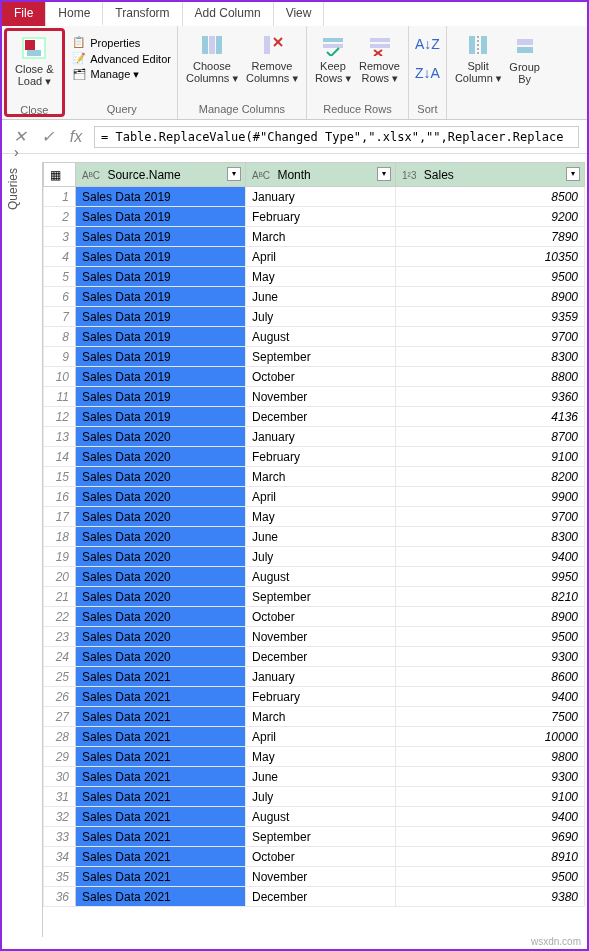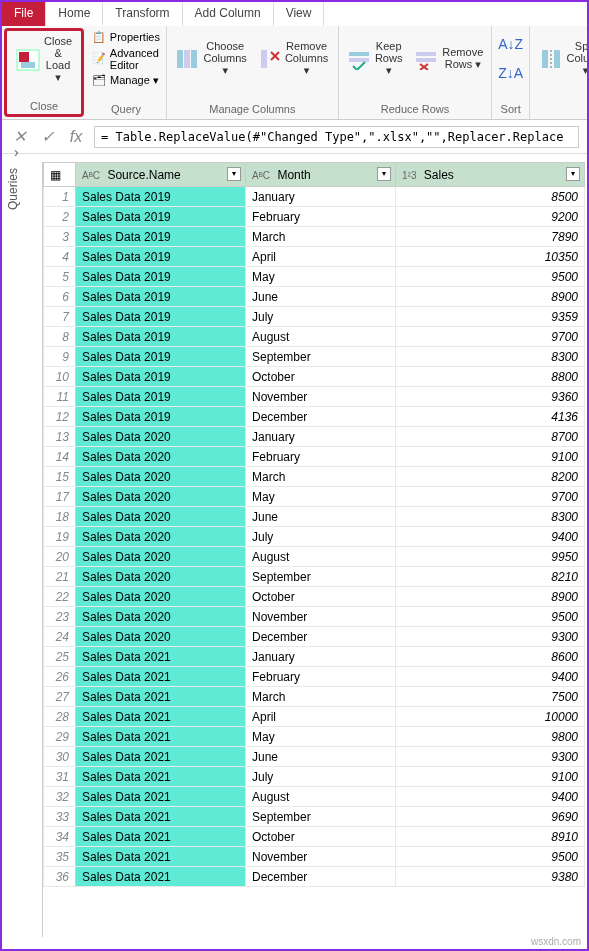--- a/index.html
+++ b/index.html
@@ -9,21 +9,21 @@
 .tabs { display: flex; height: 24px; font-size: 12px; }
 .tab { padding: 4px 12px; cursor: pointer; color: #444; border-right: 1px solid #dcdcdc; }
 .tab.file { background: #c41e3a; color: #fff; }
 .tab.active { background: #fff; border-bottom: 2px solid #fff; }
 
 
 .ribbon { display: flex; height: 94px; border-bottom: 1px solid #ccc; background: #f7f7f7; }
 .group { display: flex; flex-direction: column; border-right: 1px solid #d6d6d6; padding: 2px 4px; }
 .group-body { flex: 1; display: flex; align-items: center; justify-content: center; }
 .group-label { font-size: 11px; color: #666; text-align: center; padding: 2px 0; margin-top: 12px; }
-.bigbtn { display: flex; flex-direction: row; align-items: center; font-size: 11px; color: #333; text-align: center; padding: 2px 4px; gap: 2px; cursor: pointer; }
+.bigbtn { display: flex; flex-direction: column; align-items: center; font-size: 11px; color: #333; text-align: center; padding: 2px 4px; gap: 2px; cursor: pointer; }
 .bigbtn .icon { width: 28px; height: 26px; display: flex; align-items: center; justify-content: center; }
 .smallbtns { display: flex; flex-direction: column; gap: 1px; font-size: 11px; }
 .smallbtn { display: flex; align-items: center; gap: 4px; padding: 1px 2px; cursor: pointer; }
 
 
 .close-highlight { border: 3px solid #c41e3a; border-radius: 4px; margin: 2px; }
 
 
 .formula-area { display: flex; align-items: center; height: 34px; padding: 4px 8px; gap: 8px; border-bottom: 1px solid #ddd; }
 .fxbtn { width: 20px; text-align: center; color: #888; font-style: italic; }
@@ -33,21 +33,21 @@
 .queries-tab { position: absolute; left: 2px; top: 160px; writing-mode: vertical-rl; transform: rotate(180deg); font-size: 12px; color: #555; padding: 6px 2px; }
 .chevron { position: absolute; left: 12px; top: 142px; font-size: 14px; color: #666; }
 
 
 .table-wrap { position: absolute; left: 40px; top: 160px; right: 2px; bottom: 12px; overflow: hidden; border-left: 1px solid #ccc; }
 table { border-collapse: collapse; width: 100%; font-size: 12px; }
 th { background: #c6e0ce; text-align: left; font-weight: normal; padding: 3px 6px; border: 1px solid #ccc; position: relative; height: 24px; }
 th.rownum-head { background: #fff; width: 32px; }
 td { padding: 2px 6px; border: 1px solid #e8e8e8; height: 20px; }
 td.rownum { background: #fff; text-align: right; color: #888; font-style: italic; border-right: 1px solid #ccc; width: 32px; }
-td.src { background: #5eead4; }
+td.src { background: #3b82f6; }
 td.sales { text-align: right; font-style: italic; }
 .dropdown { position: absolute; right: 4px; top: 4px; width: 14px; height: 14px; border: 1px solid #999; background: #fff; font-size: 8px; text-align: center; line-height: 12px; }
 .typeicon { font-size: 10px; color: #666; margin-right: 4px; }
 
 
 .watermark { position: absolute; right: 6px; bottom: 2px; font-size: 10px; color: #aaa; }
 </style>
 </head>
 <body>
 
@@ -312,20 +312,26 @@
           <td>February</td>
           <td class="sales">9100</td>
         </tr>
         <tr>
           <td class="rownum">15</td>
           <td class="src">Sales Data 2020</td>
           <td>March</td>
           <td class="sales">8200</td>
         </tr>
         <tr>
+          <td class="rownum">16</td>
+          <td class="src">Sales Data 2020</td>
+          <td>April</td>
+          <td class="sales">9900</td>
+        </tr>
+        <tr>
           <td class="rownum">17</td>
           <td class="src">Sales Data 2020</td>
           <td>May</td>
           <td class="sales">9700</td>
         </tr>
         <tr>
           <td class="rownum">18</td>
           <td class="src">Sales Data 2020</td>
           <td>June</td>
           <td class="sales">8300</td>

